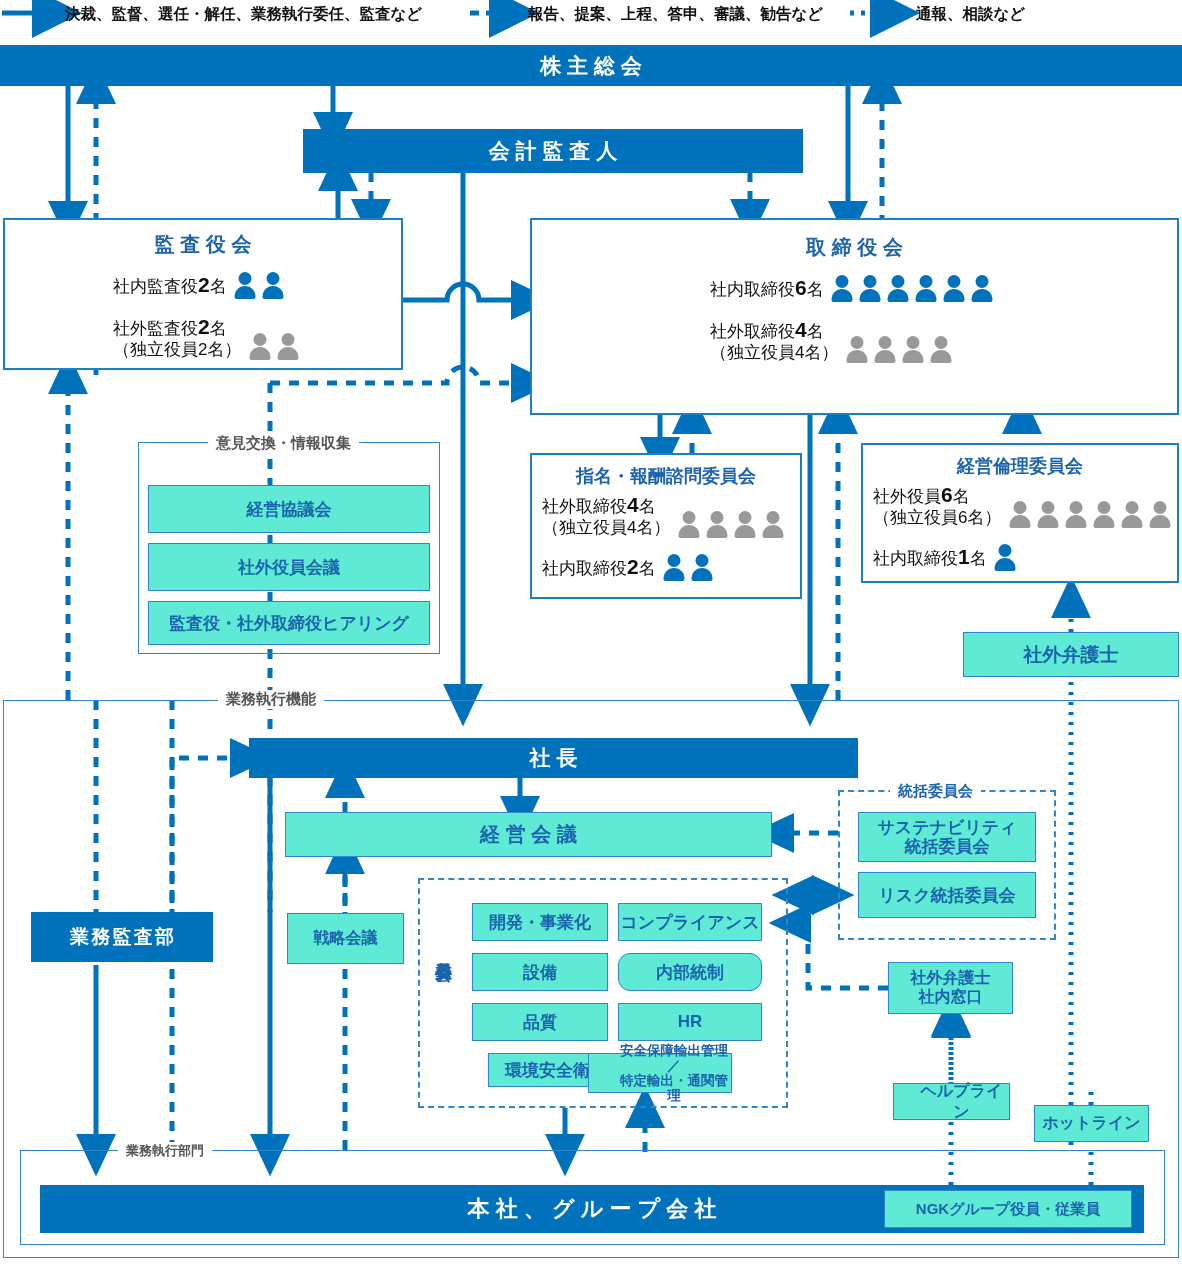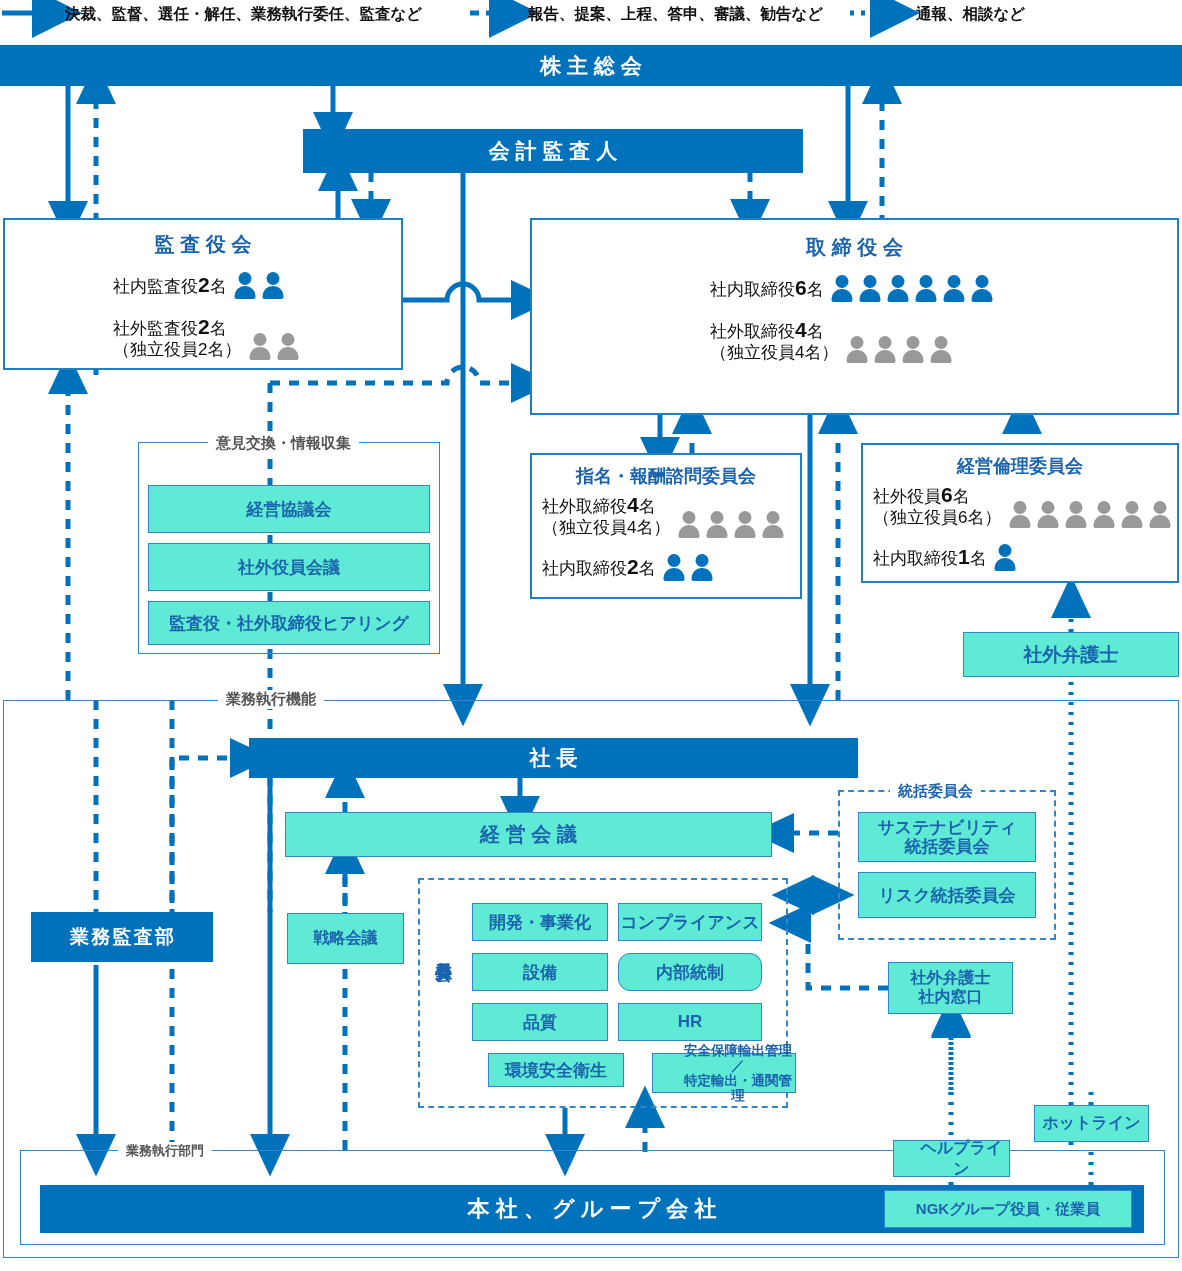--- a/index.html
+++ b/index.html
@@ -332,29 +332,29 @@
   <div class="vlabel" style="position:absolute;left:432px;top:948px;">各委員会</div>
 
   <div class="node outline-thin" style="left:472px;top:903px;width:136px;height:38px;font-size:17px;">開発・事業化</div>
   <div class="node outline-thin" style="left:472px;top:953px;width:136px;height:38px;font-size:17px;">設備</div>
   <div class="node outline-thin" style="left:472px;top:1003px;width:136px;height:38px;font-size:17px;">品質</div>
   <div class="node outline-thin" style="left:488px;top:1053px;width:136px;height:34px;font-size:17px;">環境安全衛生</div>
 
   <div class="node outline-thin" style="left:618px;top:903px;width:144px;height:38px;font-size:17px;">コンプライアンス</div>
   <div class="node outline-thin" style="left:618px;top:953px;width:144px;height:38px;font-size:17px;border-radius:12px;">内部統制</div>
   <div class="node outline-thin" style="left:618px;top:1003px;width:144px;height:38px;font-size:17px;">HR</div>
-  <div class="node outline-thin" style="left:652px;top:1053px;width:144px;height:40px;font-size:13.5px;line-height:1.12;padding-left:28px;">
+  <div class="node outline-thin" style="left:588px;top:1053px;width:144px;height:40px;font-size:13.5px;line-height:1.12;padding-left:28px;">
     <span>安全保障輸出管理／</span>
     <span>特定輸出・通関管理</span>
   </div>
 
   <div class="node outline-thin" style="left:888px;top:962px;width:125px;height:52px;font-size:16px;line-height:1.18;">
     <span>社外弁護士</span>
     <span>社内窓口</span>
   </div>
 
-  <div class="node outline-thin" style="left:893px;top:1140px;width:117px;height:37px;font-size:16px;padding-left:20px;">ヘルプライン</div>
+  <div class="node outline-thin" style="left:893px;top:1083px;width:117px;height:37px;font-size:16px;padding-left:20px;">ヘルプライン</div>
   <div class="node outline-thin" style="left:1034px;top:1105px;width:115px;height:37px;font-size:16px;">ホットライン</div>
 
   <div class="node solid-blue wide-sp" style="left:40px;top:1185px;width:1104px;height:48px;font-size:22px;">本社、グループ会社</div>
   <div class="node outline-thin" style="left:884px;top:1190px;width:248px;height:38px;font-size:15px;">NGKグループ役員・従業員</div>
 
 </div>
 
 </body></html>

